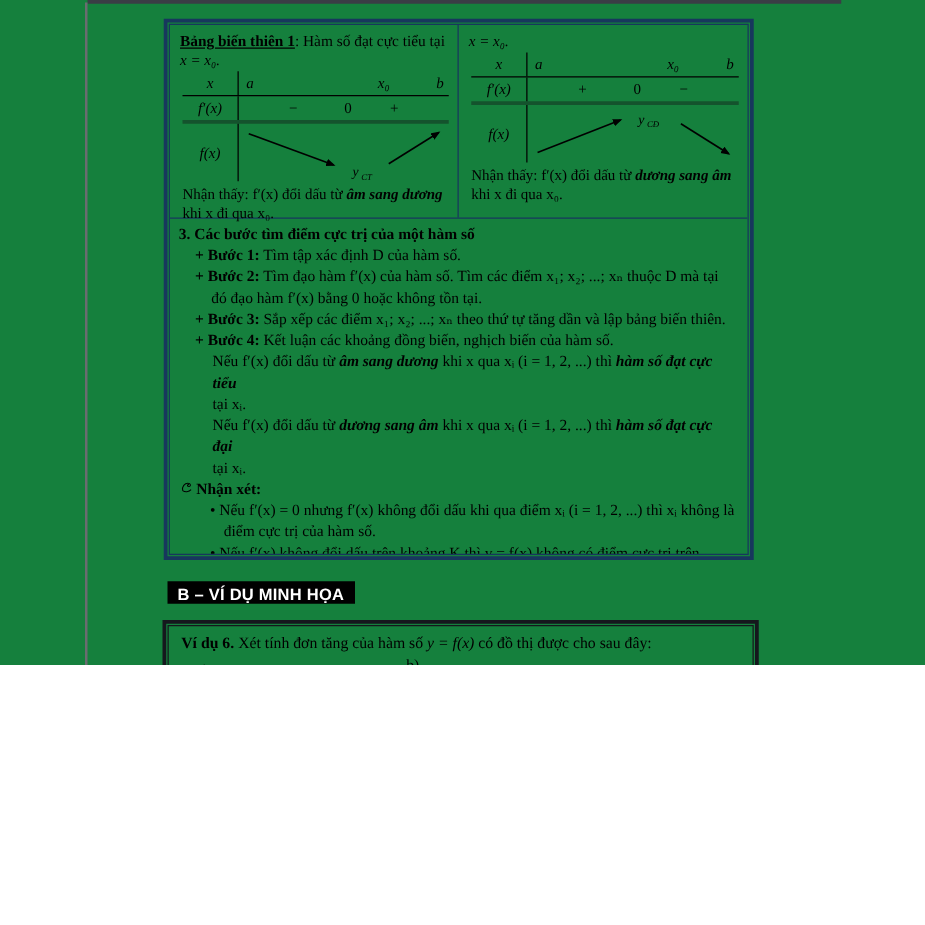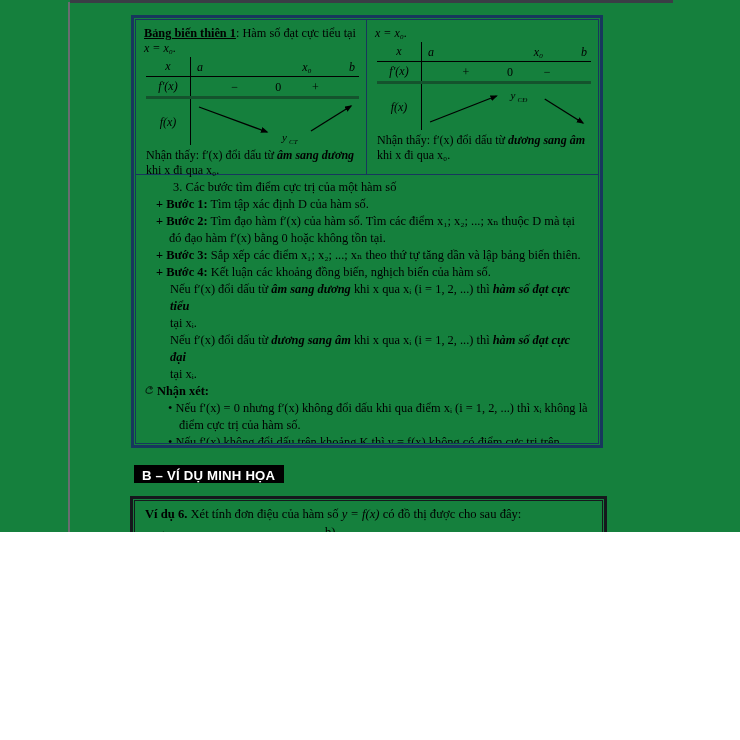--- a/index.html
+++ b/index.html
@@ -31,21 +31,21 @@
   .r3{height:46px;}
   .pv{position:absolute;top:50%;transform:translateY(-50%);}
   .va{left:6px;} .vb{right:4px;}
   .vx0{left:50%;transform:translate(-50%,-50%);margin-left:32px;}
   .sgn{position:absolute;top:50%;transform:translate(-50%,-50%);font-style:normal;}
   .s0{left:26%;} .s1{left:52%;} .s2{left:74%;}
   .arr-svg{position:absolute;inset:0;width:100%;height:46px;}
   .vt-cap{font-size:12px;line-height:1.28;margin-top:3px;padding:0 2px;}
 
   .sec3{padding:4px 10px 0 7px;font-size:12.4px;line-height:1.37;}
-  .sec3 .head{font-weight:normal;margin-left:30px;}
+  .sec3 .head{font-weight:bold;}
   .step{margin-left:13px;padding-left:13px;text-indent:-13px;}
   .step .sl{font-weight:bold;}
   .note-p{margin-left:27px;}
   .remark-label{margin-left:1px;font-weight:bold;}
   .rbullet{margin-left:25px;padding-left:11px;text-indent:-11px;}
   .rbullet::before{content:"• ";}
 
   
   .banner{position:absolute;left:134px;top:465px;background:#000;color:#fff;
           font-family:"Liberation Sans","DejaVu Sans",sans-serif;font-weight:bold;
@@ -176,21 +176,21 @@
         <div class="rbullet">Nếu f′(x) = 0 nhưng f′(x) không đổi dấu khi qua điểm xᵢ (i = 1, 2, ...) thì xᵢ không là điểm cực trị của hàm số.</div>
         <div class="rbullet">Nếu f′(x) không đổi dấu trên khoảng K thì y = f(x) không có điểm cực trị trên khoảng đó.</div>
       </div>
     </div>
   </div>
 
   <div class="banner">B – VÍ DỤ MINH HỌA</div>
 
   <div class="ex-box">
     <div class="ex-inner">
-      <div class="ex-line"><span class="vl">Ví dụ 6.</span><span> Xét tính đơn điệu của hàm số </span><span class="math">y = f(x)</span><span> có đồ thị được cho sau đây:</span></div>
+      <div class="ex-line"><span class="vl">Ví dụ 6.</span><span> Xét tính đơn tăng của hàm số </span><span class="math">y = f(x)</span><span> có đồ thị được cho sau đây:</span></div>
       <span class="sub-label lab-a">a)</span>
       <span class="sub-label lab-b">b)</span>
 
       <svg class="graph-a" width="160" height="150" viewBox="0 0 160 150">
         <path d="M23,130 V118 H101 V130 M49,130 V70 H127 V130" stroke="#333" stroke-width="1" fill="none" stroke-dasharray="3,2.4"></path>
         <line x1="75" y1="146" x2="75" y2="9" stroke="#000" stroke-width="1.1" marker-end="url(#arr)"></line>
         <line x1="6" y1="130" x2="152" y2="130" stroke="#000" stroke-width="1.1" marker-end="url(#arr)"></line>
         <path d="M23,118 C32,84 40,70 49,70 C58,70 67,82 75,94 C83,106 92,118 101,118 C110,118 118,94 127,70" stroke="#000" stroke-width="1.4" fill="none"></path>
         <text class="tick-it" x="71" y="14" text-anchor="end">y</text>
         <text class="tick" x="73" y="75" text-anchor="end">5</text>

